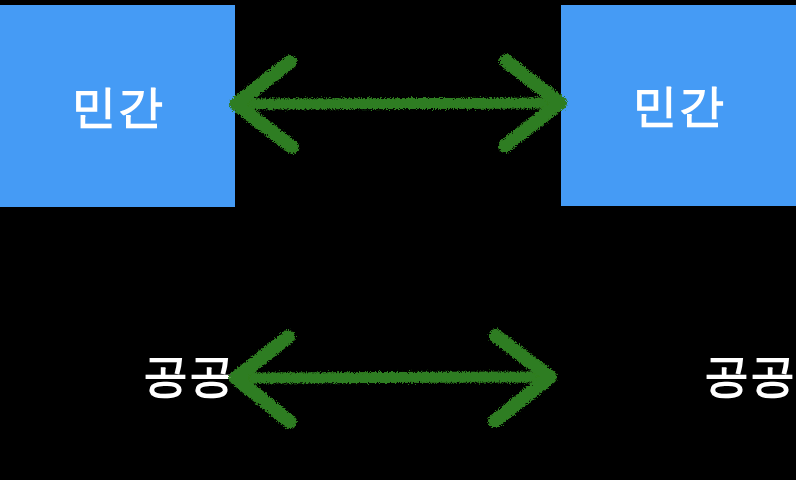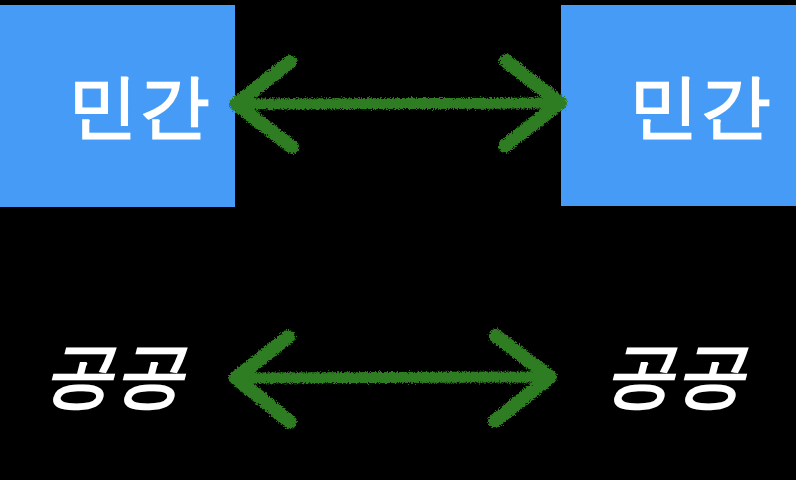--- a/index.html
+++ b/index.html
@@ -26,35 +26,33 @@
     justify-content: center;
   }
   .node-box.top-left  { left: 0px;   top: 5px; width: 235px; height: 202px; }
   .node-box.top-right { left: 561px; top: 5px; width: 235px; height: 201px; }
 
   
   .node-plain {
     position: absolute;
     display: flex;
     align-items: center;
-    justify-content: flex-start;
-    font-style: italic;
+    justify-content: flex-end;
   }
   .node-plain.bottom-left  { left: 0px;   top: 320px; width: 235px; height: 110px; }
   .node-plain.bottom-right { left: 561px; top: 320px; width: 235px; height: 110px; }
 
   .node-label {
     color: #ffffff;
-    font-size: 70px;
+    font-size: 45px;
     font-weight: bold;
     line-height: 1;
     letter-spacing: 1px;
     white-space: nowrap;
     font-family: "DejaVu Sans", "Liberation Sans", sans-serif;
-    margin-left: 43px;
   }
 
   
   .arrow {
     position: absolute;
   }
   .arrow.top    { left: 224px; top: 48px;  width: 348px; height: 112px; }
   .arrow.bottom { left: 224px; top: 322px; width: 348px; height: 112px; }
 
   .arrow svg { display: block; width: 100%; height: 100%; }

